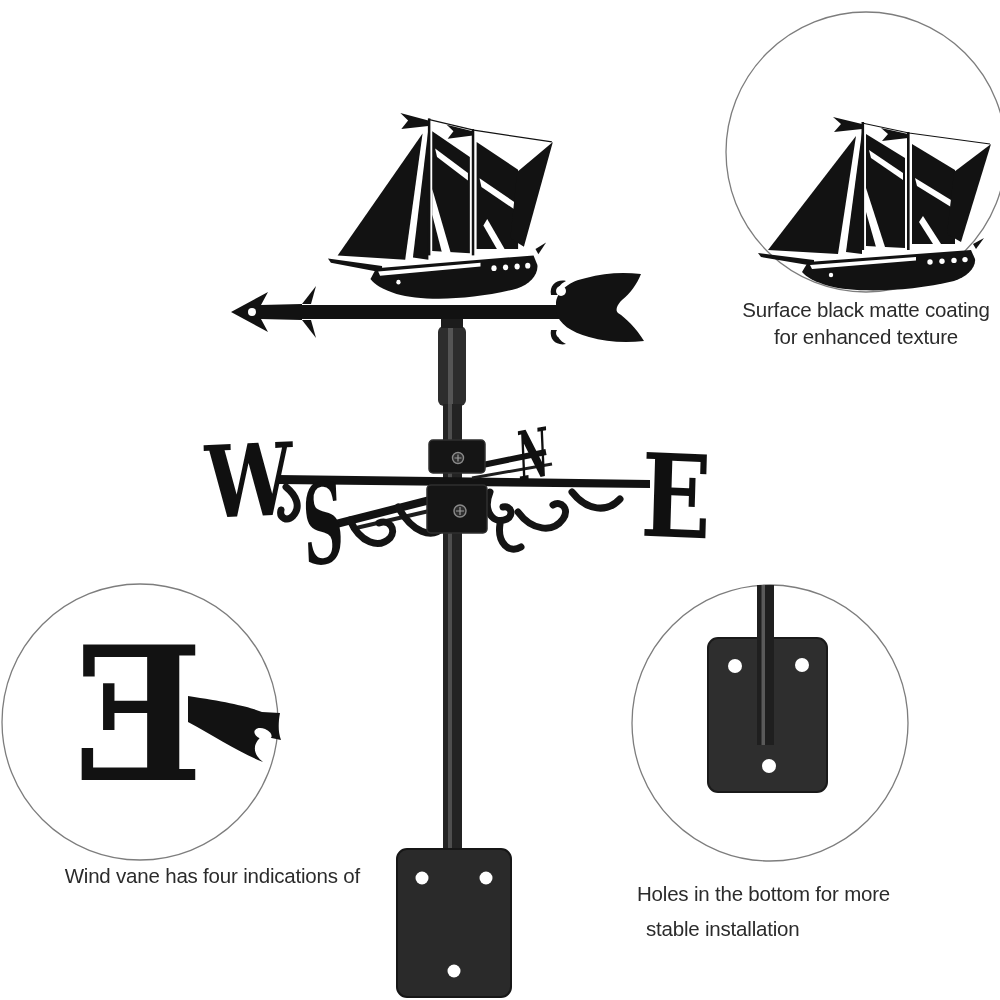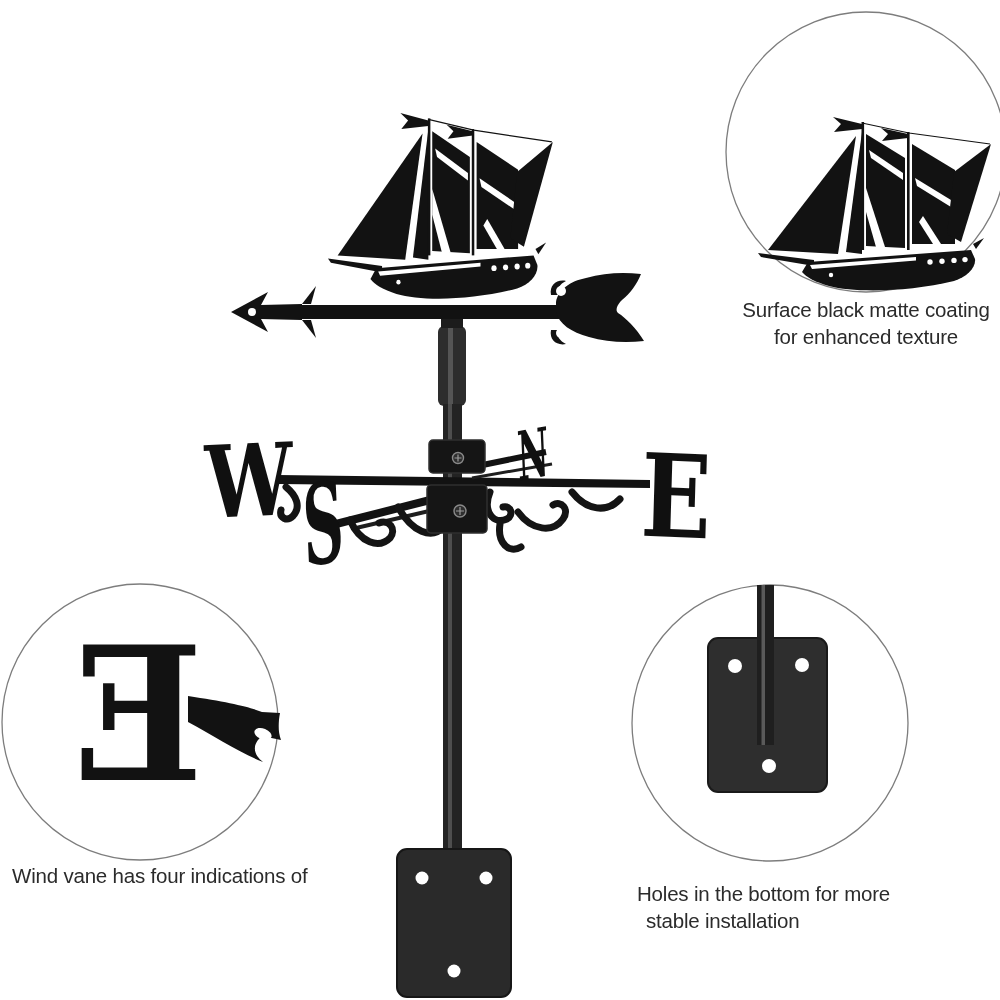--- a/index.html
+++ b/index.html
@@ -2,23 +2,23 @@
 <html><head>
 <meta charset="utf-8">
 <style>
   html,body{margin:0;padding:0;background:#fff;}
   .stage{position:relative;width:1000px;height:1000px;background:#fff;overflow:hidden;
          font-family:"Liberation Sans","DejaVu Sans",sans-serif;}
   .artwork{position:absolute;left:0;top:0;width:1000px;height:1000px;}
   .caption{position:absolute;color:#2b2b2b;font-size:20.5px;line-height:27px;letter-spacing:-0.2px;}
   .caption .line{display:block;white-space:nowrap;}
   #cap-coating{left:710px;top:296px;width:312px;text-align:center;}
-  #cap-directions{left:12px;top:862px;width:340px;}
+  #cap-directions{left:20px;top:862px;width:340px;text-align:right;}
   #cap-mounting{left:637px;top:880px;width:320px;}
-  #cap-mounting .indent1{margin-left:9px;}
+  #cap-mounting .indent1{margin-left:9px;margin-top:8px;}
   text.dirletter{font-family:"DejaVu Serif","Liberation Serif",serif;font-weight:bold;fill:#101010;}
 </style>
 </head>
 <body>
 
 <div class="stage">
 
   <svg class="artwork" viewBox="0 0 1000 1000">
     <defs>
 

